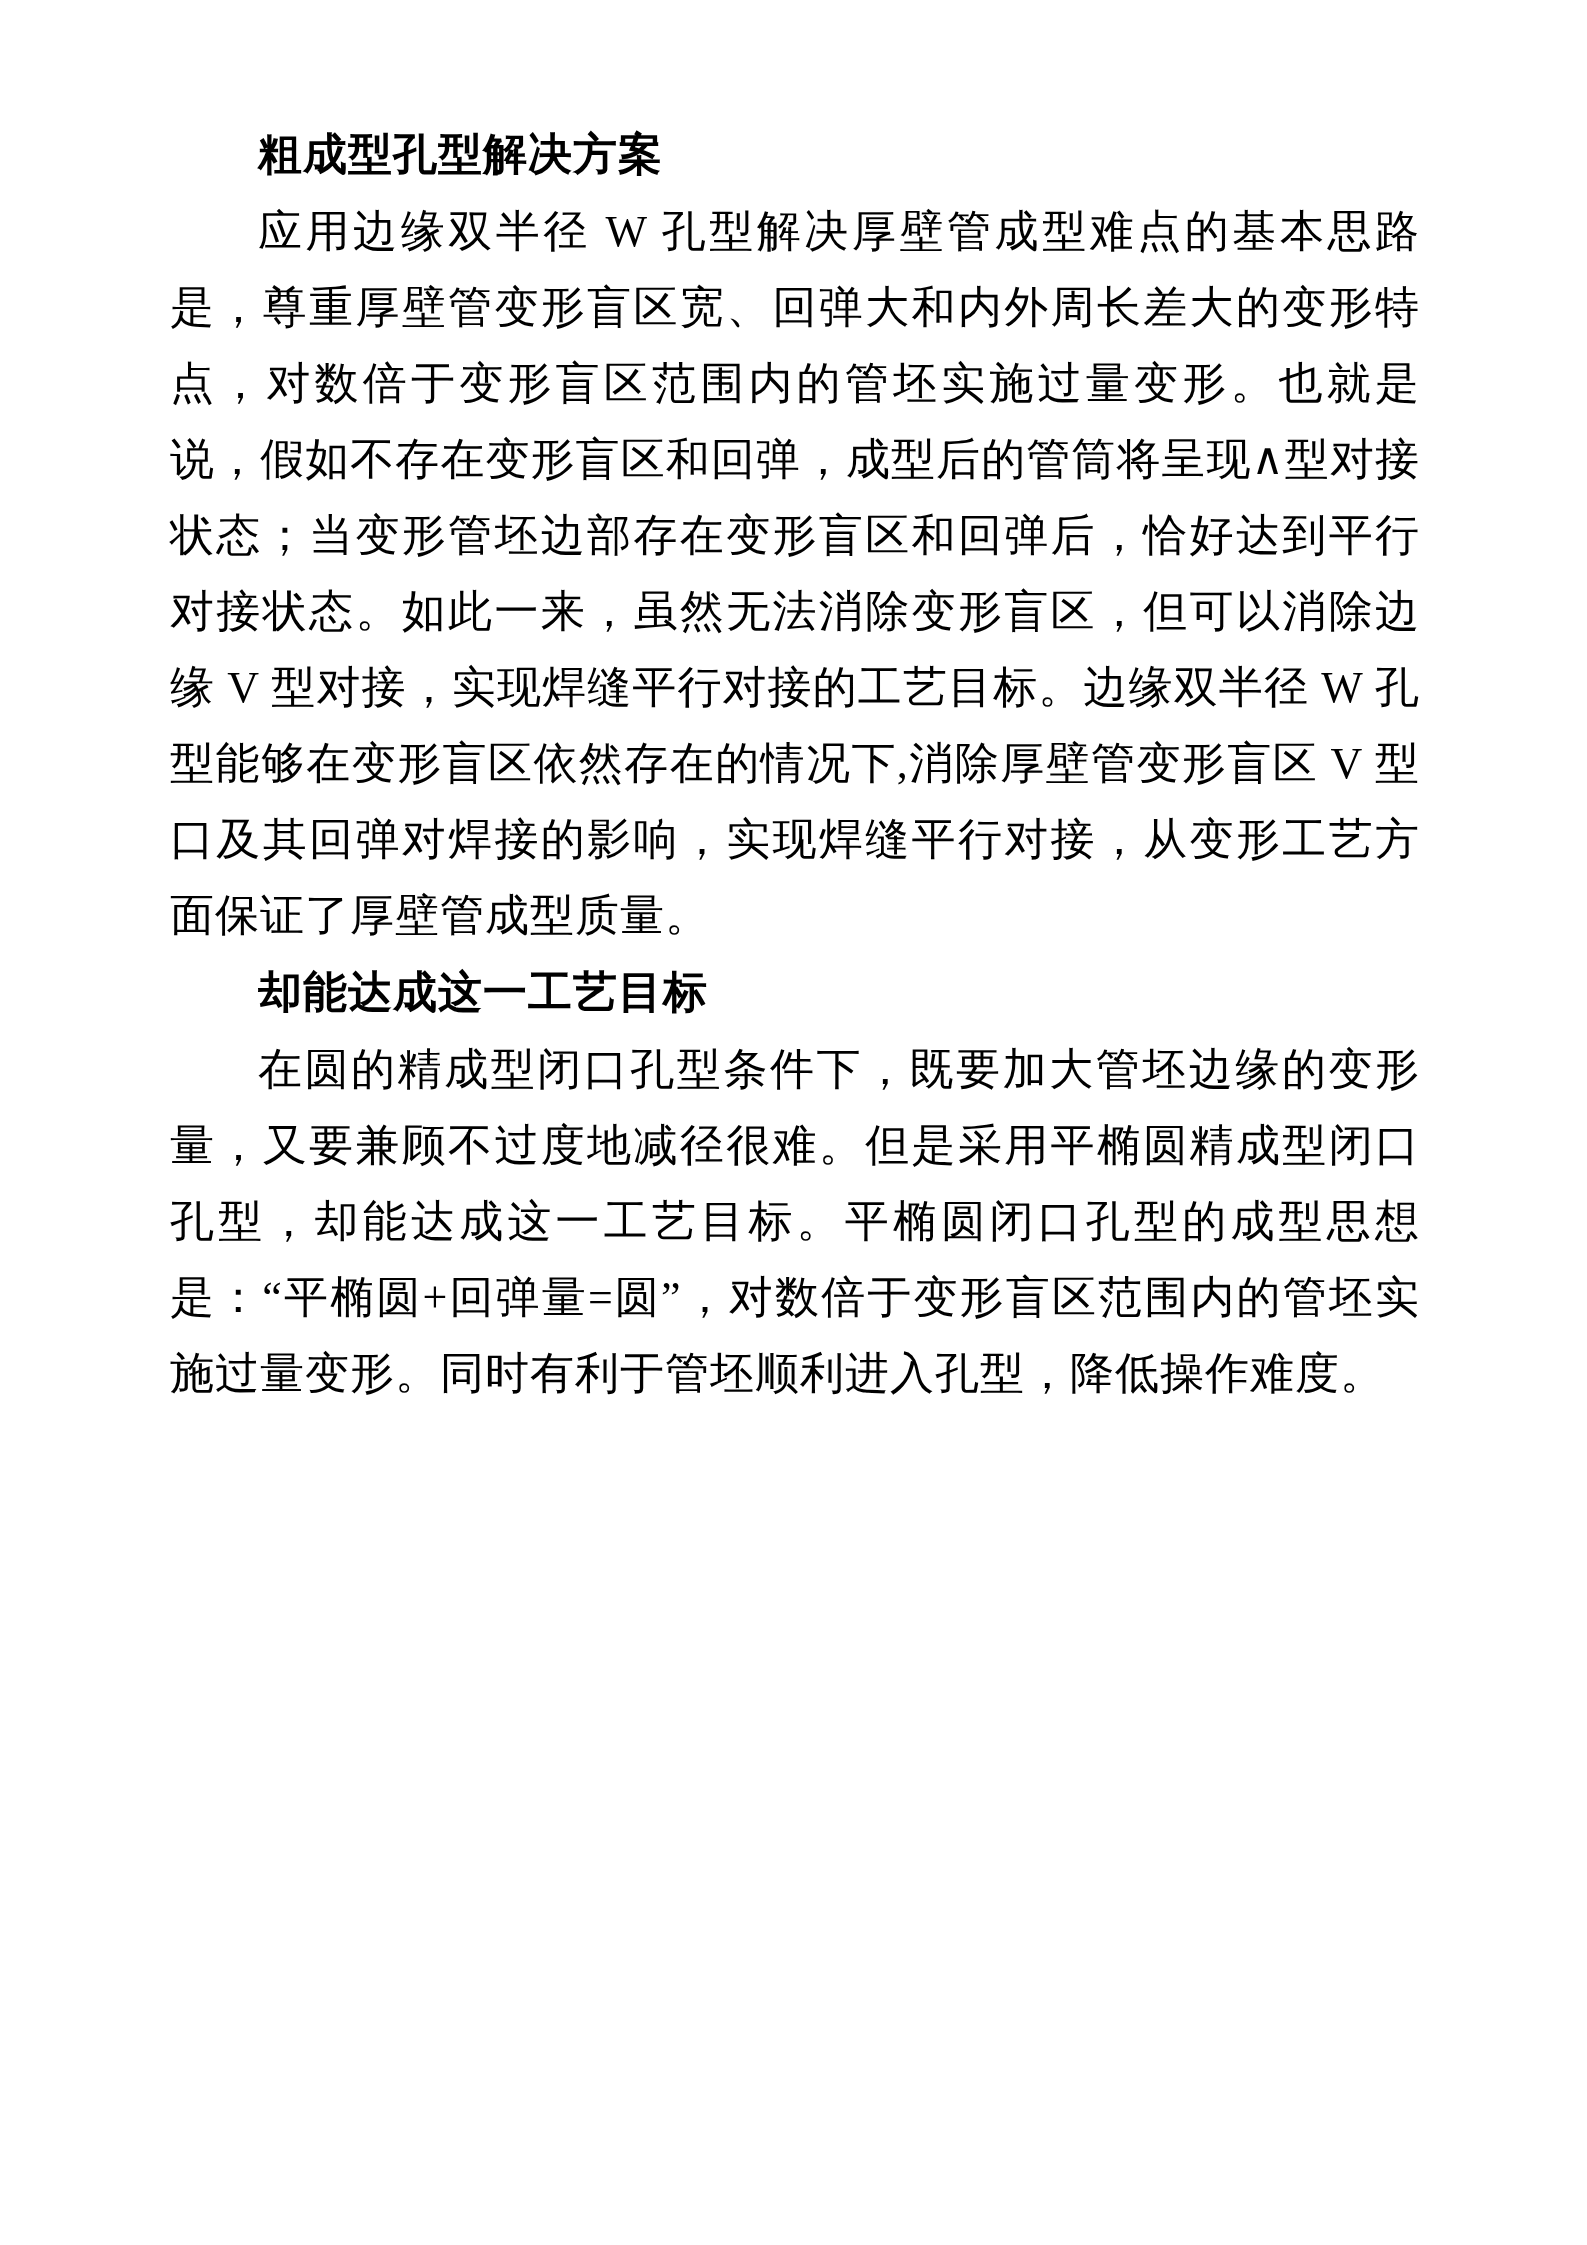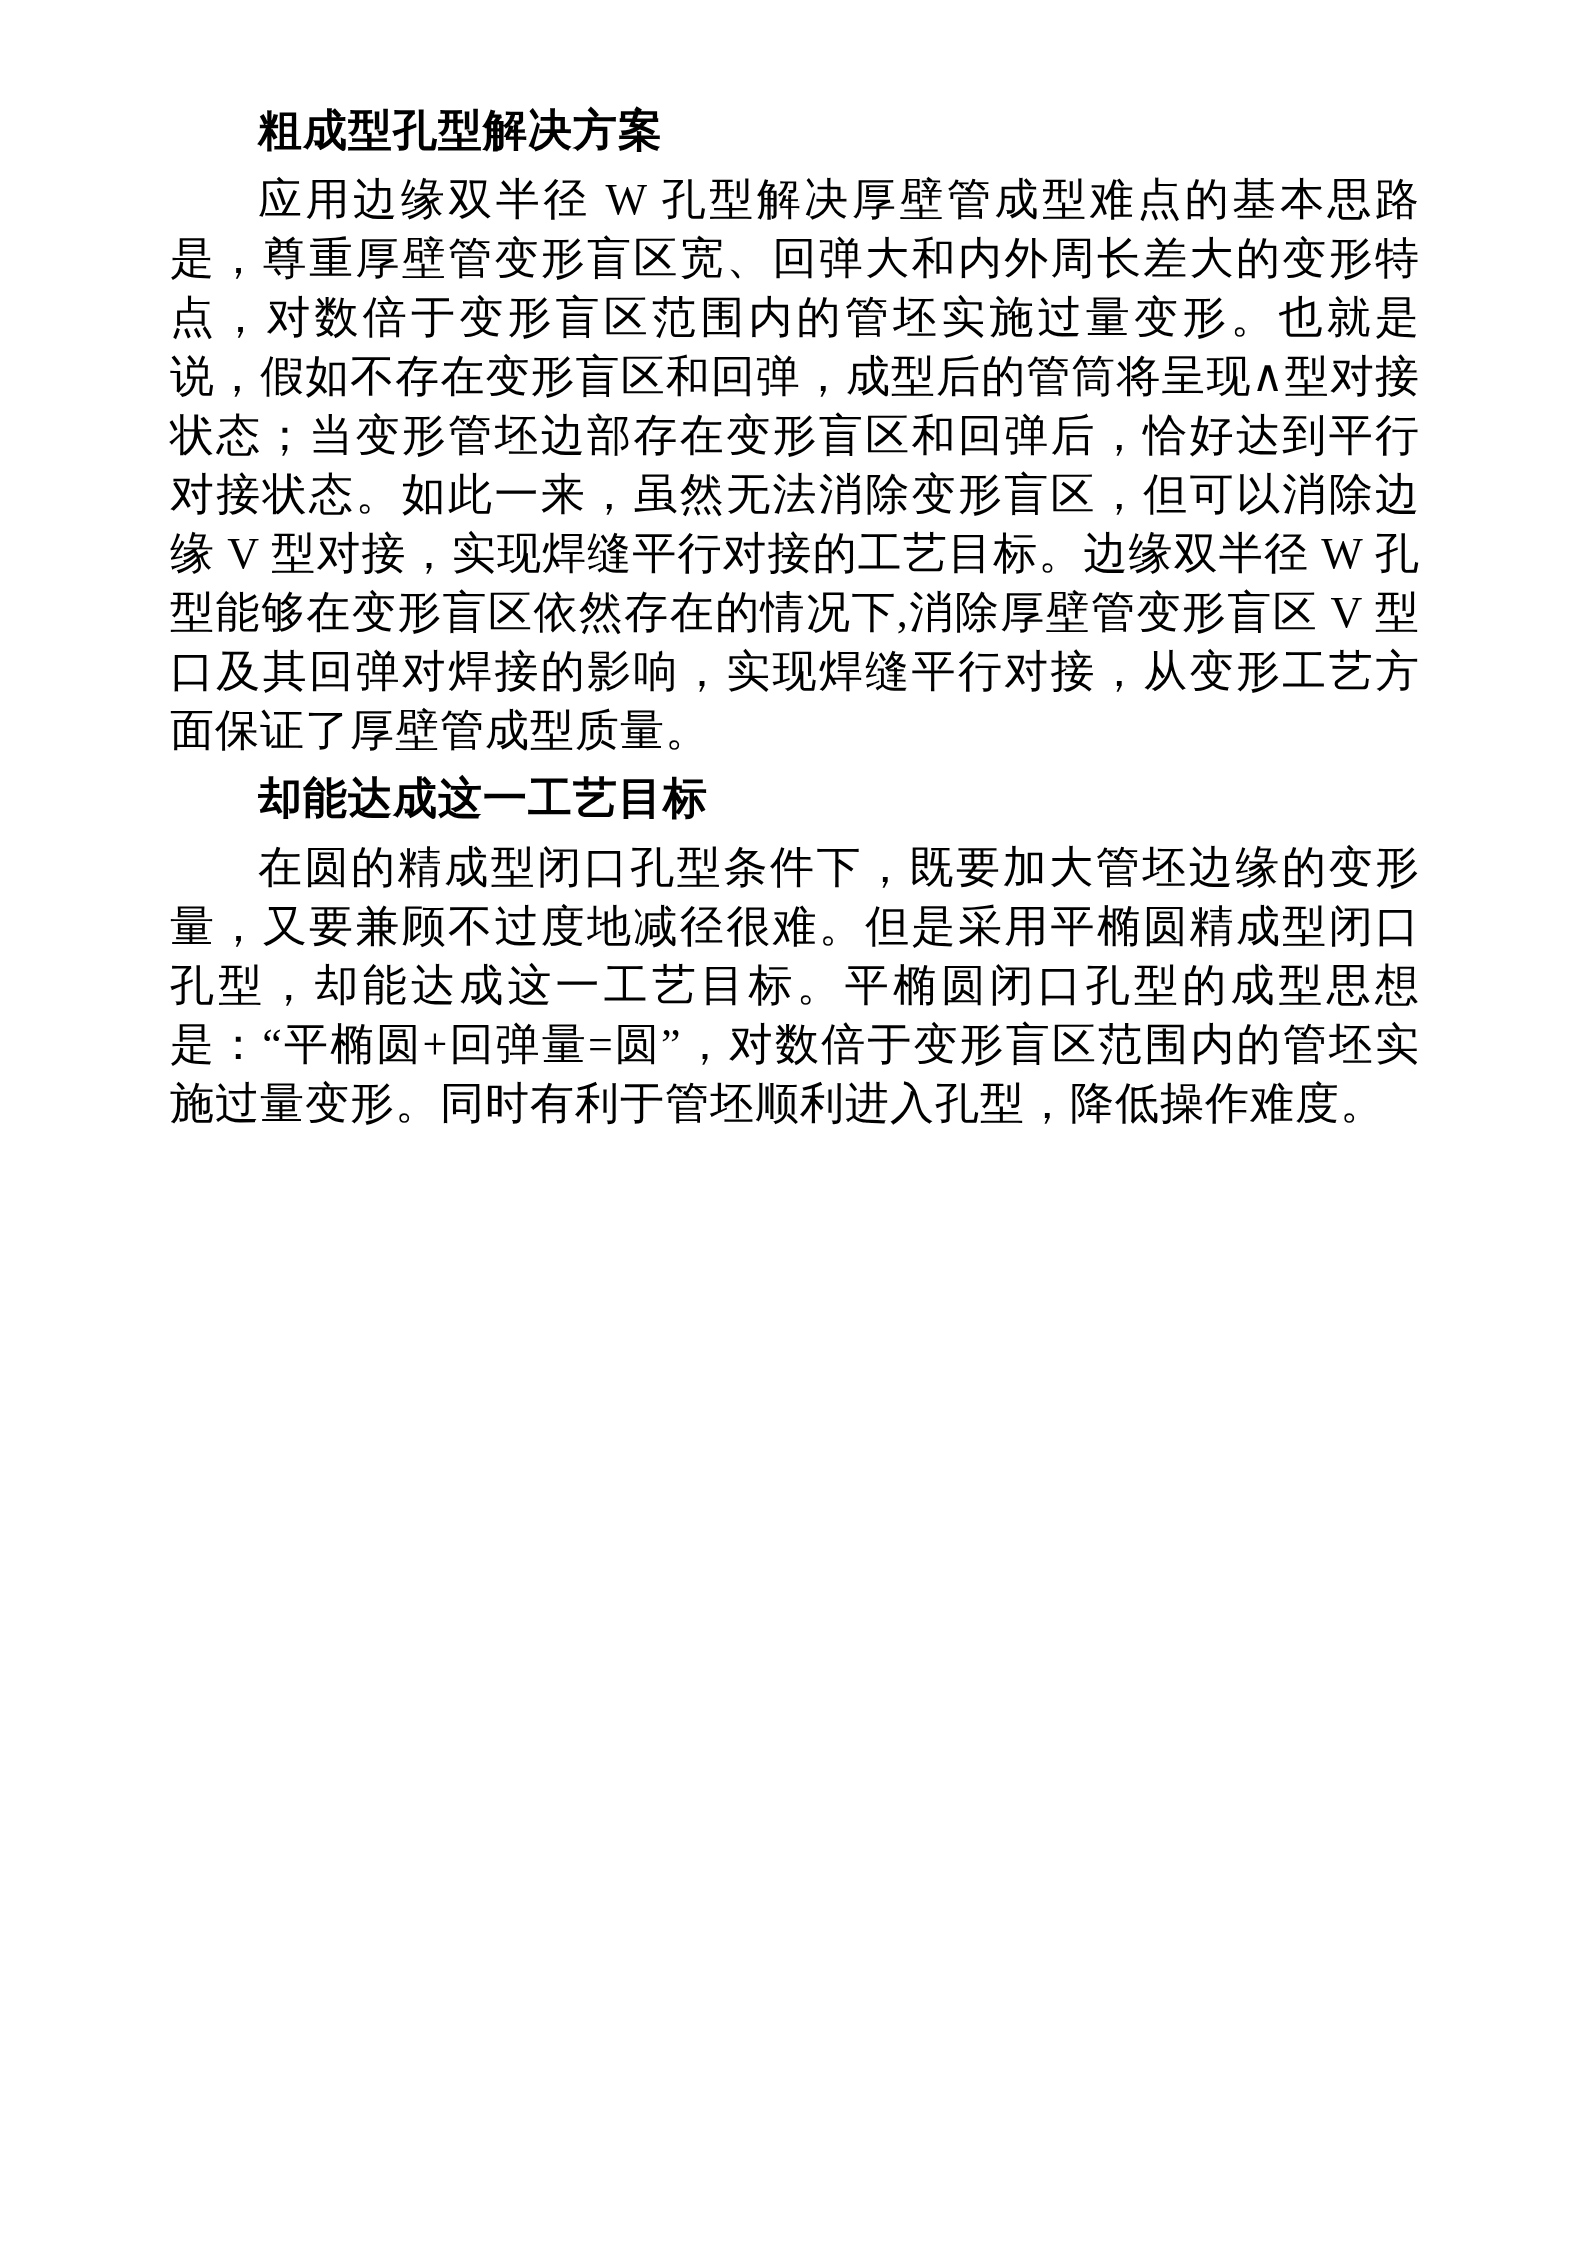--- a/index.html
+++ b/index.html
@@ -6,37 +6,37 @@
     margin: 0;
     padding: 0;
     background: #ffffff;
   }
   .page {
     position: relative;
     width: 1587px;
     height: 1704px;
     background: #ffffff;
     box-sizing: border-box;
-    padding: 92px 167px 0 170px;
+    padding: 116px 167px 0 170px;
     font-family: "Liberation Serif", "DejaVu Serif", serif;
     color: #000000;
     overflow: hidden;
   }
   .doc-heading {
     margin: 0;
     font-size: 44px;
     line-height: 78px;
     font-weight: bold;
     text-indent: 2em;
     letter-spacing: 1px;
   }
   .doc-para {
     margin: 0;
     font-size: 44px;
-    line-height: 59px;
+    line-height: 76px;
     font-weight: normal;
     text-indent: 2em;
     text-align: justify;
     text-justify: inter-character;
     letter-spacing: 1px;
   }
 </style>
 </head>
 <body>
 

